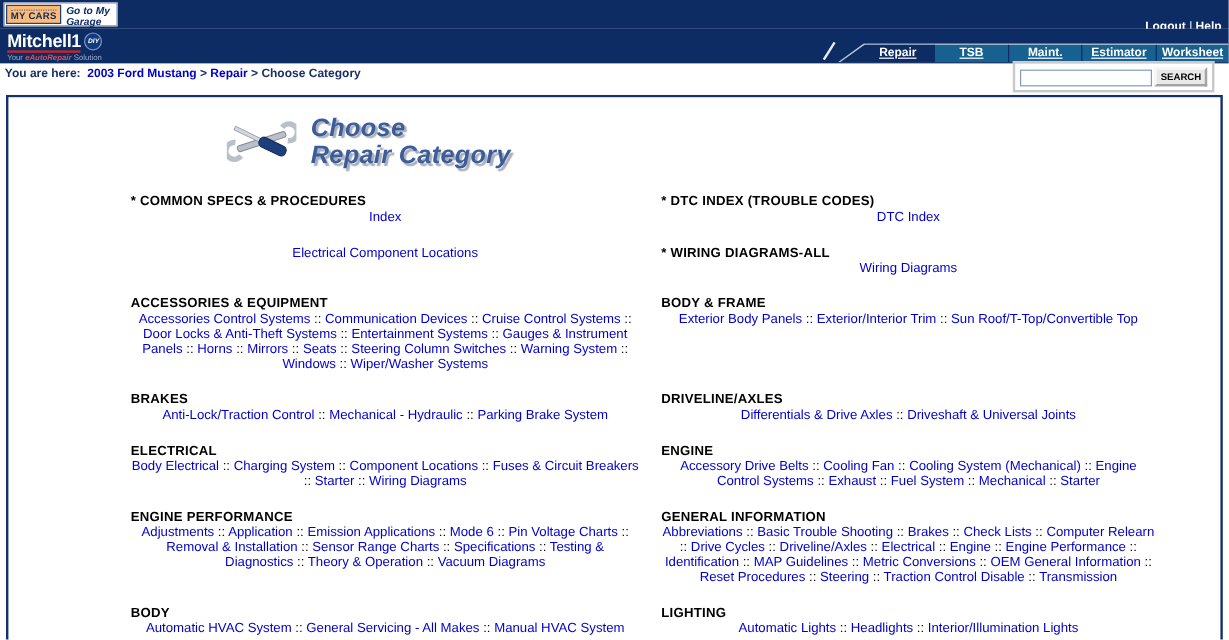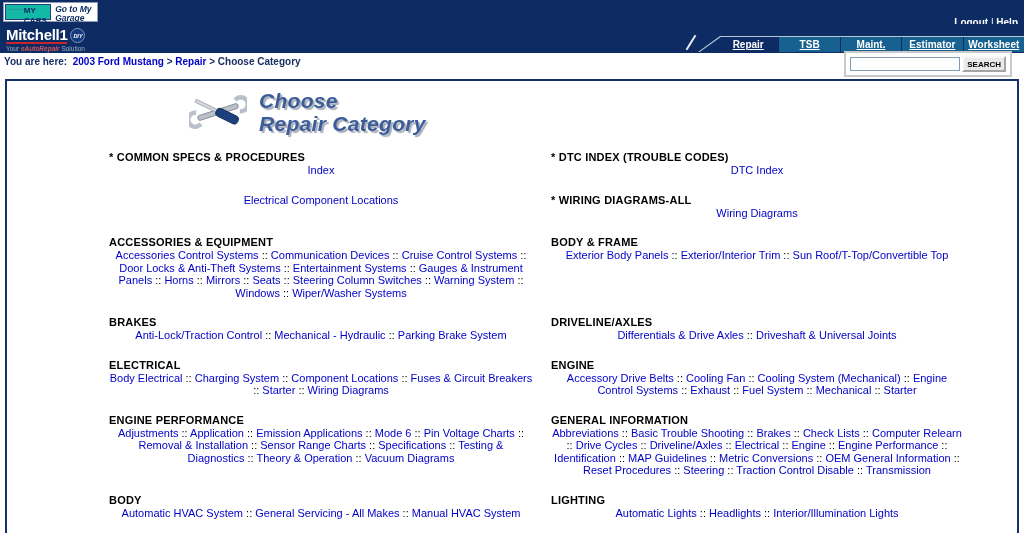--- a/index.html
+++ b/index.html
@@ -8,21 +8,21 @@
     font-family:"Liberation Sans", sans-serif;
     background:#fff; overflow:hidden;
     display:flex; flex-direction:column;
   }
   a { cursor:pointer; }
 
   
   .topbar { height:24px; background:#0d2c63; position:relative; flex:none; }
   .garage-btn { position:absolute; left:3px; top:2px; height:20px; display:flex; align-items:stretch;
     background:#fff; border:1px solid #8d99b5; cursor:pointer; }
-  .plate { margin:1px; border:1px solid #24407c; padding:1px 3px 0; display:flex; flex-direction:row; background:#14b8a6; }
+  .plate { margin:1px; border:1px solid #24407c; padding:1px 3px 0; display:flex; flex-direction:column; align-items:center; background:#fdba74; }
   .plate-top { width:100%; height:4px; border-bottom:1px dotted #5a6d99; }
   .plate-label { font-size:8px; font-weight:bold; color:#0d2c63; line-height:10px; letter-spacing:0.2px; }
   .garage-label { font-style:italic; font-weight:bold; color:#0d2c63; font-size:8.5px; line-height:9px; padding:2px 5px 0 3px; }
   .userlinks { position:absolute; right:6px; top:17px; text-align:right; font-size:10px; }
   .userlinks a { color:#fff; font-weight:bold; text-decoration:underline; }
   .userlinks .pipe { color:#fff; }
   .version { color:#aab6cf; font-size:8px; font-style:italic; margin-top:1px; }
 
   
   .brandbar { height:29px; background:#0d2c63; position:relative; flex:none; }
@@ -43,29 +43,29 @@
     text-decoration:underline; line-height:15px; border-right:1px solid #0d2c63; cursor:pointer; }
   .tab:first-child { padding-left:18px; }
   .tab:last-child { border-right:none; }
   .tab.active { background:#0d2c63; }
 
   
   .crumbrow { height:26px; background:#fff; position:relative; flex:none; font-size:10px; padding:3px 0 0 4px; }
   .crumb { color:#1a2f66; font-weight:bold; }
   .crumb a { color:#0000c8; }
   .search-panel { position:absolute; right:12px; top:-2px; background:#fff; border:2px solid #c9c9c9;
-    padding:3px 4px; display:flex; gap:2px; align-items:center;margin-left:14px; }
+    padding:3px 4px; display:flex; gap:2px; align-items:flex-end;margin-left:14px; }
   .search-input { width:110px; height:14px; border:1px solid #7f9db9; font-size:10px; padding:0 2px;
     font-family:"Liberation Sans", sans-serif; }
   .search-btn { font-size:8px; font-weight:bold; font-family:"Liberation Sans", sans-serif;
     background:#e9e9e9; border:2px outset #f8f8f8; padding:1px 3px; height:16px; color:#000; cursor:pointer; }
 
   
   .content { margin:0 5px; border:2px solid #14316b; background:#fff; flex:none; min-height:408px; }
-  .title-block { display:flex; align-items:flex-start; gap:12px; margin:8px 0 2px 182px; height:52px; }
+  .title-block { display:flex; align-items:flex-end; gap:12px; margin:8px 0 13px 182px; height:52px; }
   .title-text { font-size:21px; font-weight:bold; font-style:italic; color:#3c5d99; line-height:23px;
     text-shadow:2px 2px 1px #a8adb8; letter-spacing:0.3px; }
 
   .cat-grid { display:grid; grid-template-columns:442px auto; padding:8px 36px 4px 102px; }
   .cat-cell { padding-bottom:17px; padding-right:18px; }
   .cat-heading { font-size:11px; font-weight:bold; color:#000; margin-bottom:1px; letter-spacing:0.2px; }
   .cat-links { font-size:11px; line-height:12.5px;text-align:center; }
   .cat-links a { color:#0000c8; }
   .sep { color:#000; }
 </style>

